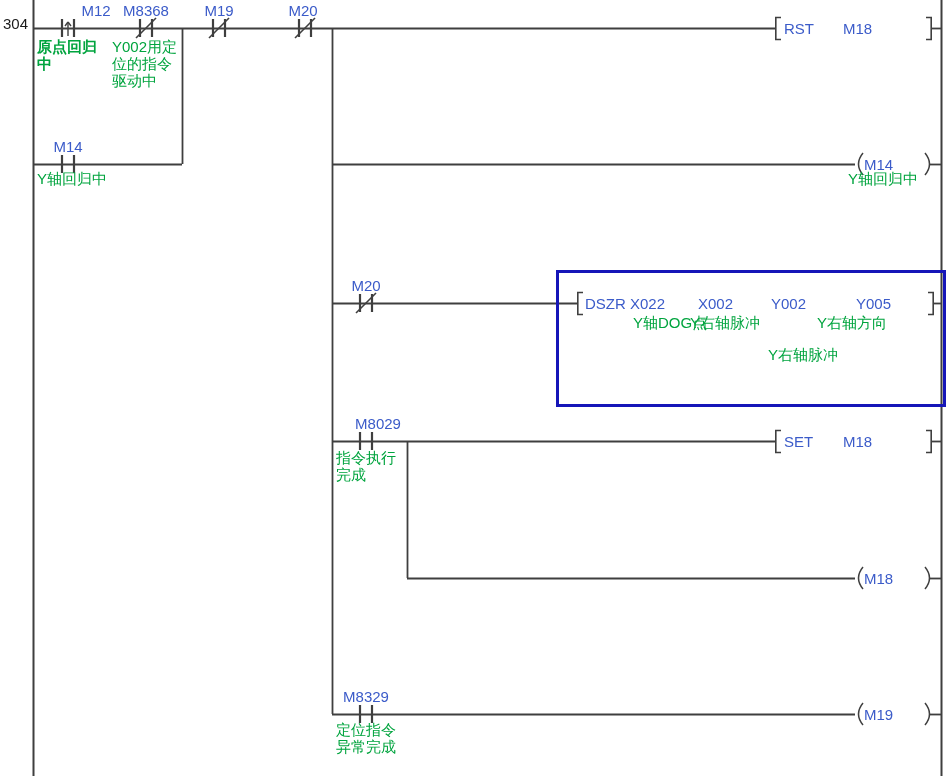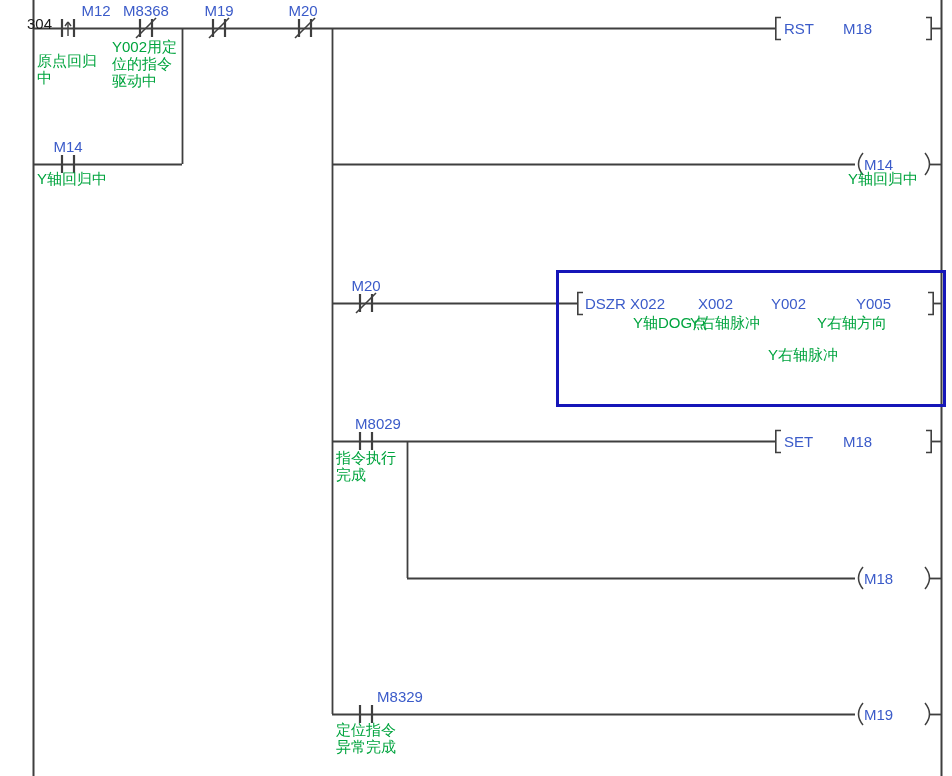--- a/index.html
+++ b/index.html
@@ -3,21 +3,21 @@
 <meta charset="utf-8">
 <style>
   html,body{margin:0;padding:0;background:#fff;}
   body{width:952px;height:776px;position:relative;overflow:hidden;
        font-family:"Liberation Sans","DejaVu Sans",sans-serif;}
   #canvas{position:absolute;left:0;top:0;z-index:1;}
   .t{position:absolute;z-index:2;font-size:15px;line-height:17px;white-space:nowrap;}
   .dev{color:#3B5BC9;}
   .cmt{color:#00A43E;}
   .cmt span{display:block;}
-  .step{color:#1a1a1a;padding-left:24px;}
+  .step{color:#1a1a1a;}
   .c{transform:translateX(-50%);}
 </style>
 </head>
 <body>
 
 <svg id="canvas" width="952" height="776" viewBox="0 0 952 776">
 
   <g stroke="#3F3F3F" stroke-width="2">
     <line x1="33.5" y1="0" x2="33.5" y2="776"></line>
     <line x1="941.5" y1="0" x2="941.5" y2="776"></line>
@@ -115,23 +115,23 @@
 
 <div class="t step" style="left:0;top:15px;width:28px;text-align:right;">304</div>
 
 <div class="t dev c" style="left:68px;top:2px;margin-left:28px;">M12</div>
 <div class="t dev c" style="left:146px;top:2px;">M8368</div>
 <div class="t dev c" style="left:219px;top:2px;">M19</div>
 <div class="t dev c" style="left:303px;top:2px;">M20</div>
 <div class="t dev c" style="left:68px;top:138px;">M14</div>
 <div class="t dev c" style="left:366px;top:277px;">M20</div>
 <div class="t dev c" style="left:378px;top:415px;">M8029</div>
-<div class="t dev c" style="left:366px;top:688px;margin-left:34px;">M8329</div>
+<div class="t dev c" style="left:366px;top:688px;">M8329</div>
 
-<div class="t cmt" style="left:37px;top:52px;">
+<div class="t cmt" style="left:37px;top:38px;font-weight:bold;">
   <span>原点回归</span>
   <span>中</span>
 </div>
 <div class="t cmt" style="left:112px;top:38px;">
   <span>Y002用定</span>
   <span>位的指令</span>
   <span>驱动中</span>
 </div>
 <div class="t cmt" style="left:37px;top:170px;">
   <span>Y轴回归中</span>

